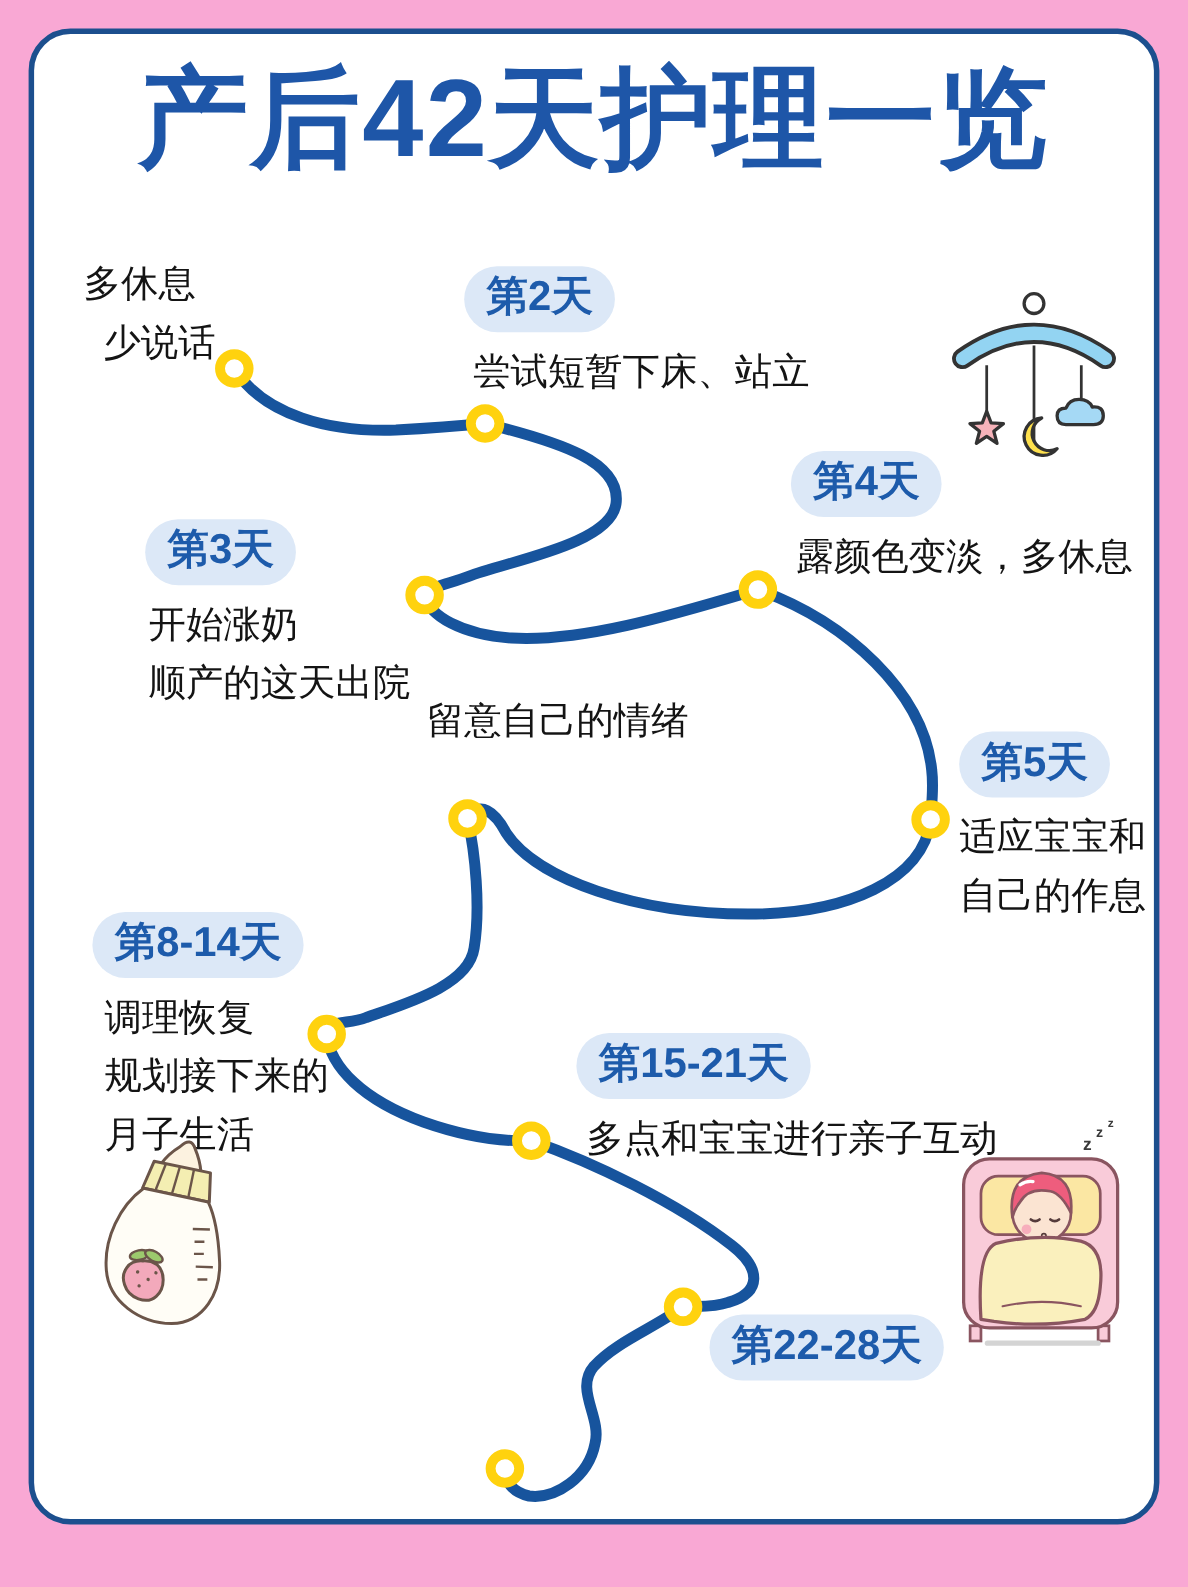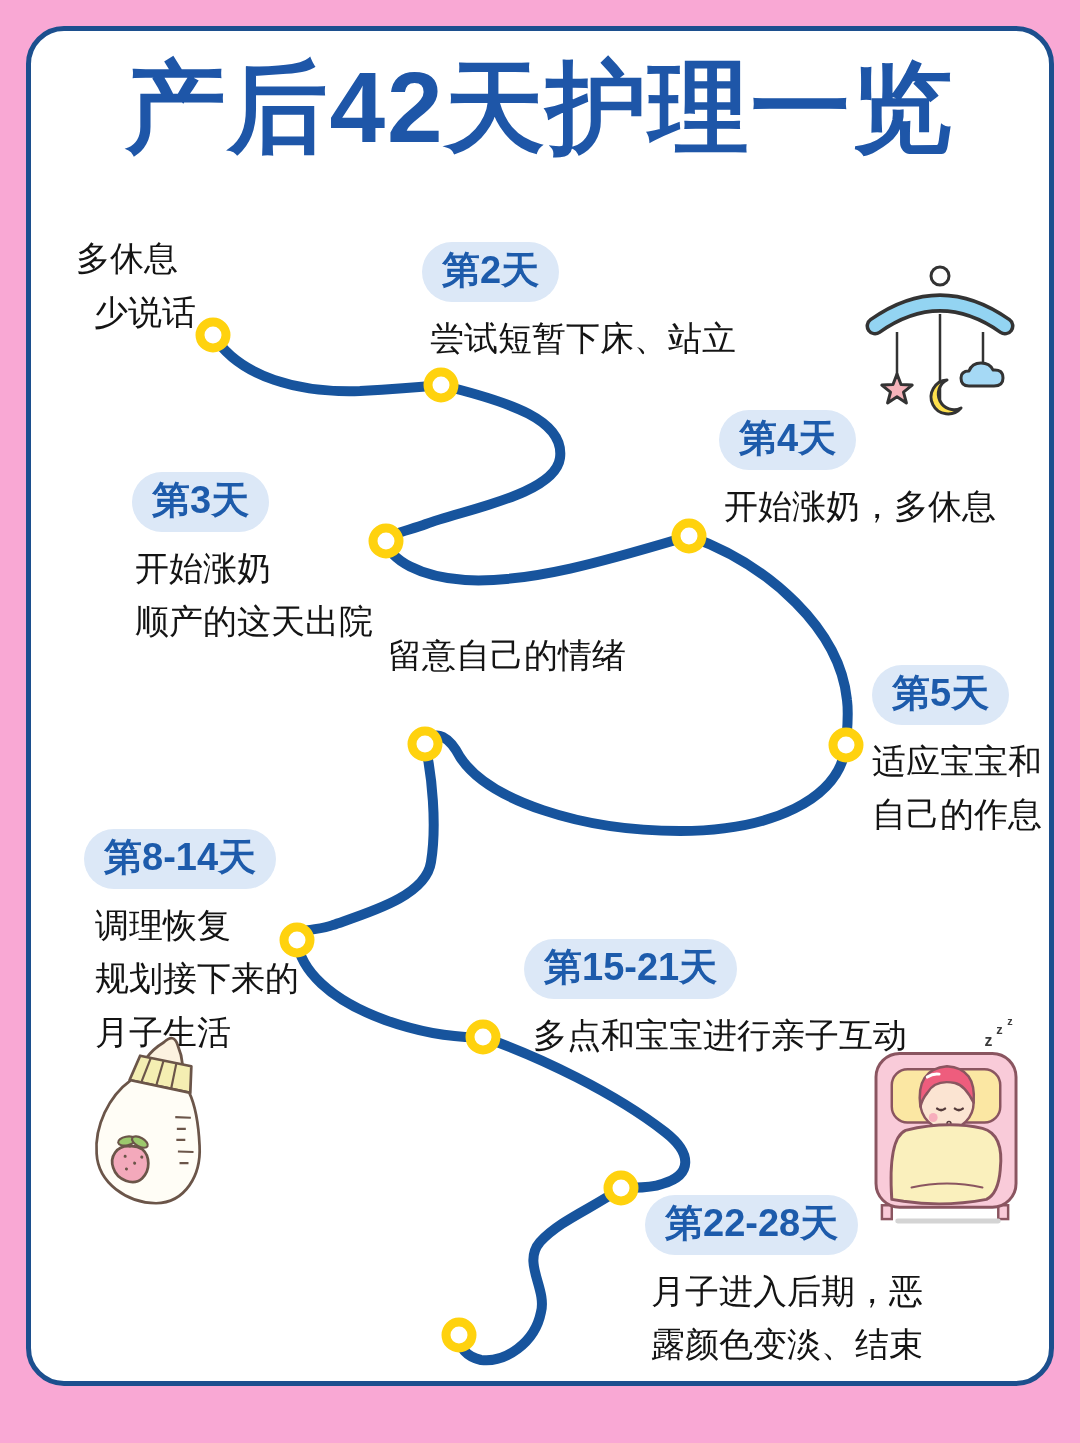--- a/index.html
+++ b/index.html
@@ -95,21 +95,21 @@
     <div class="pill">第3天</div>
     <div class="desc" style="margin-left:3px;">
       <div>开始涨奶</div>
       <div>顺产的这天出院</div>
     </div>
   </div>
 
   <div class="ms" style="left:707px;top:410px;margin-left:12px;">
     <div class="pill">第4天</div>
     <div class="desc" style="margin-left:5px;">
-      <div>开始涨奶，多休息</div>
+      <div>露颜色变淡，多休息</div>
     </div>
   </div>
 
   <div class="ms" style="left:872px;top:665px;">
     <div class="pill">第5天</div>
     <div class="desc">
       <div>适应宝宝和</div>
       <div>自己的作息</div>
     </div>
   </div>
@@ -131,24 +131,20 @@
 
   <div class="ms" style="left:524px;top:939px;">
     <div class="pill">第15-21天</div>
     <div class="desc" style="margin-left:9px;">
       <div>多点和宝宝进行亲子互动</div>
     </div>
   </div>
 
   <div class="ms" style="left:645px;top:1195px;">
     <div class="pill">第22-28天</div>
-    <div class="desc" style="margin-left:6px;">
-      <div>月子进入后期，恶</div>
-      <div>露颜色变淡、结束</div>
-    </div>
   </div>
 
 
   <svg class="illus" style="left:863px;top:262px;" width="155" height="165" viewBox="0 0 155 165">
     <circle cx="77" cy="14" r="9" fill="#ffffff" stroke="#333333" stroke-width="3"></circle>
     <path d="M 12 64 Q 77 18 142 64" fill="none" stroke="#333333" stroke-width="19" stroke-linecap="round"></path>
     <path d="M 12 64 Q 77 18 142 64" fill="none" stroke="#93d4f2" stroke-width="12" stroke-linecap="round"></path>
     <line x1="34" y1="70" x2="34" y2="120" stroke="#333333" stroke-width="2.5"></line>
     <line x1="77" y1="52" x2="77" y2="145" stroke="#333333" stroke-width="2.5"></line>
     <line x1="120" y1="70" x2="120" y2="110" stroke="#333333" stroke-width="2.5"></line>

